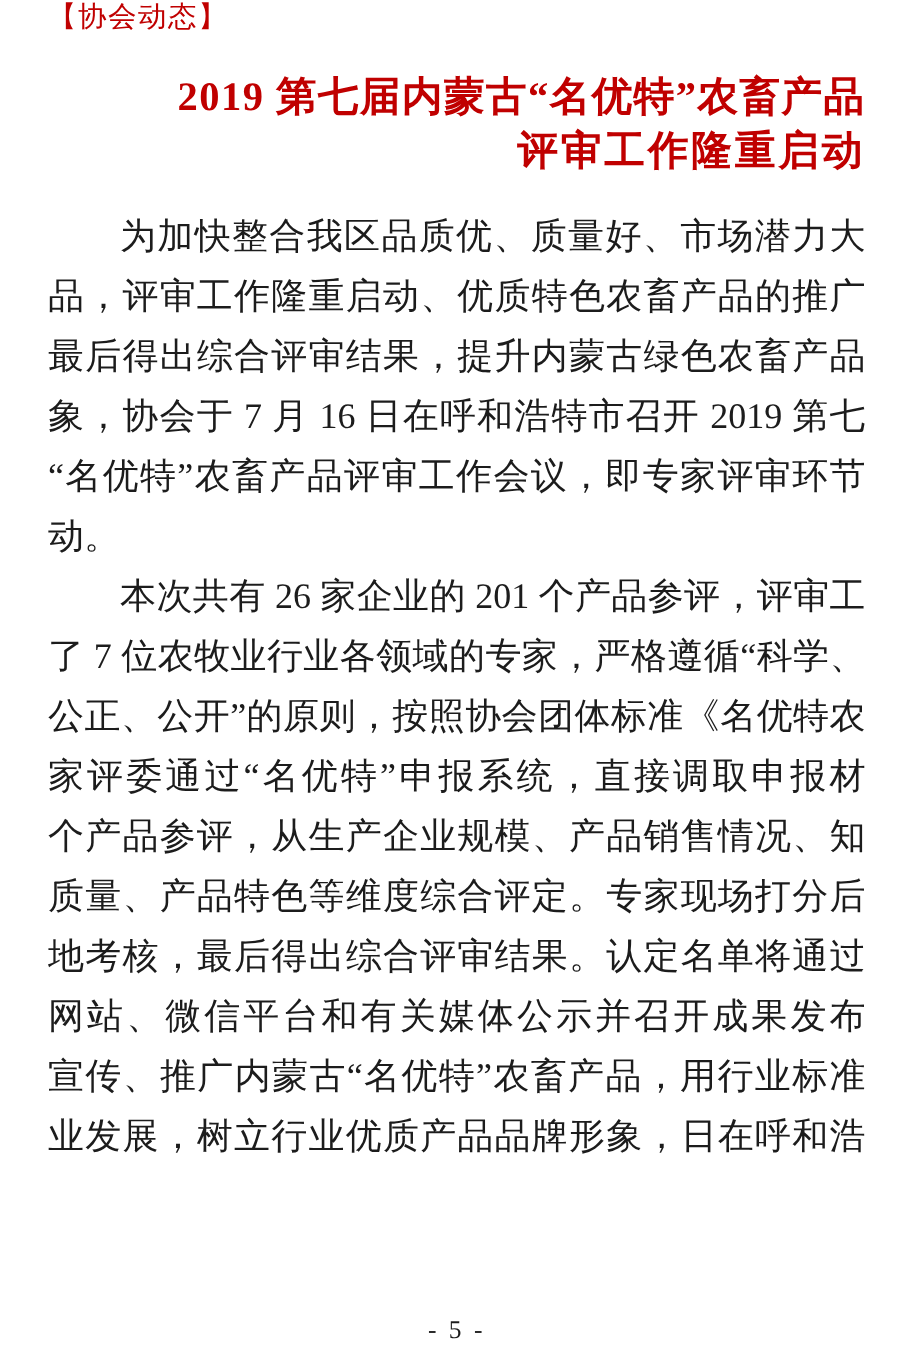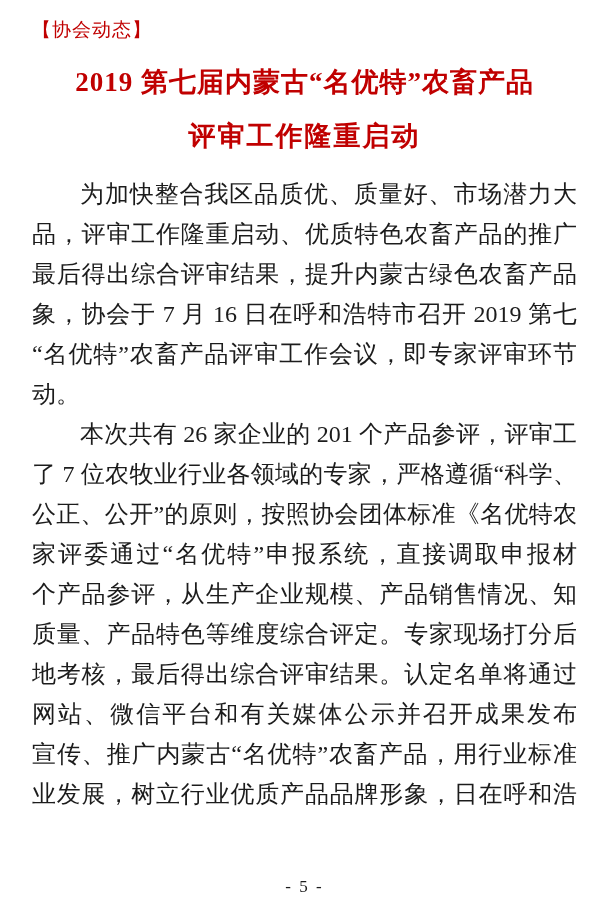--- a/index.html
+++ b/index.html
@@ -4,44 +4,43 @@
 <style>
   :root { --accent: #c00000; --ink: #1c1c1c; }
   * { margin: 0; padding: 0; box-sizing: border-box; }
   html, body { background: #ffffff; }
   .page {
     position: relative;
     width: 609px;
     height: 911px;
     background: #ffffff;
     overflow: hidden;
-    padding: 18px 32px 0 32px;
+    padding: 0 32px 0 32px;
     font-family: "Liberation Serif", serif;
     color: var(--ink);
   }
   .section-tag {
     font-family: "Liberation Sans", sans-serif;
     font-size: 19px;
     line-height: 24px;
     color: var(--accent);
     letter-spacing: 1px;
   }
   .doc-title {
     color: var(--accent);
     font-weight: bold;
-    text-align: center;
+    text-align: right;
     font-size: 27px;
   }
   .title-line-1 {
     margin-top: 22px;
     line-height: 36px;
     letter-spacing: 1px;
   }
   .title-line-2 {
-    margin-top: 18px;
     line-height: 36px;
     letter-spacing: 2px;
   }
   .body-text {
     margin-top: 20px;
     font-size: 24px;
     color: var(--ink);
   }
   .line {
     height: 40px;

